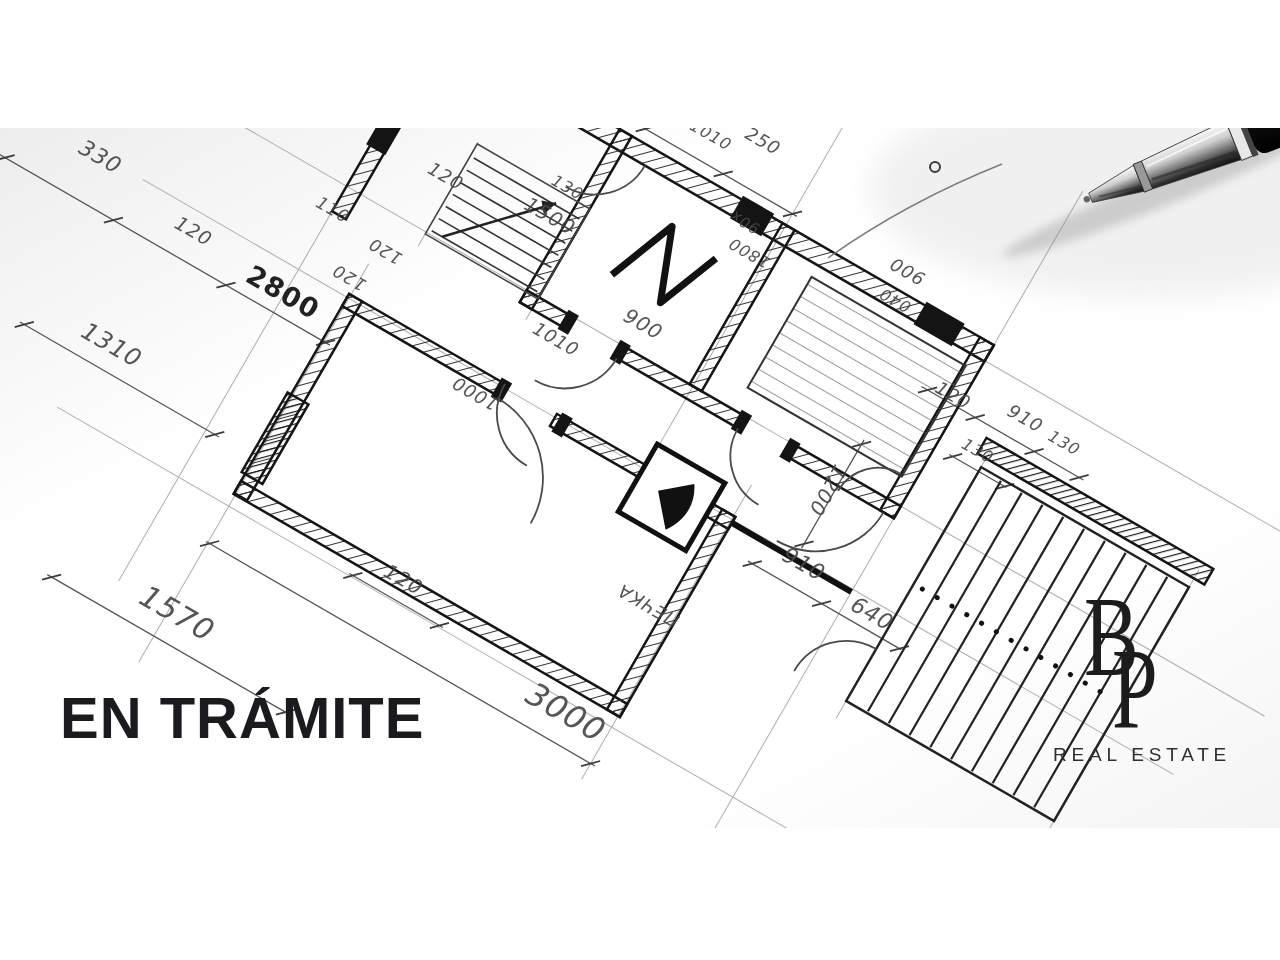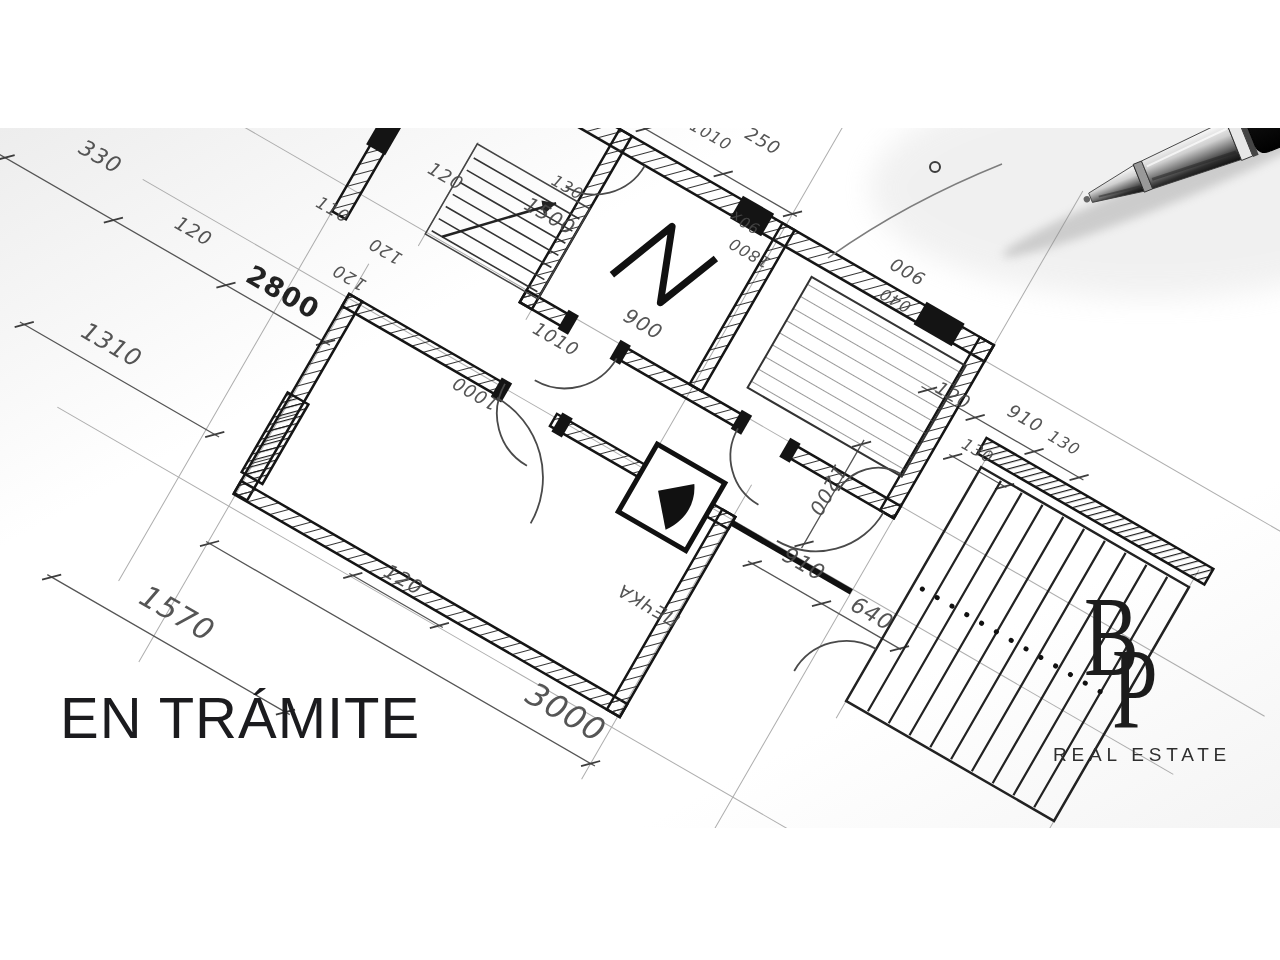--- a/index.html
+++ b/index.html
@@ -2,21 +2,21 @@
 <html><head>
 <meta charset="utf-8">
 <style>
   html,body{margin:0;padding:0;background:#ffffff;}
   body{width:1280px;height:960px;overflow:hidden;font-family:"Liberation Sans",sans-serif;}
   .stage{position:relative;width:1280px;height:960px;background:#ffffff;}
   .photo{position:absolute;left:0;top:128px;width:1280px;height:700px;overflow:hidden;background:#ffffff;}
   .photo svg{display:block;}
   .dim{fill:#474747;font-family:"DejaVu Sans",sans-serif;font-style:italic;letter-spacing:1px;text-anchor:middle;opacity:.92;}
   .dimbold{fill:#101010;font-weight:bold;font-style:normal;}
-  .status{position:absolute;left:60px;top:684px;font-size:58px;font-weight:400;letter-spacing:1px;color:#1b1b1e;}
+  .status{position:absolute;left:60px;top:684px;font-size:58px;font-weight:700;letter-spacing:1px;color:#1b1b1e;}
   .logo-b,.logo-p{position:absolute;font-family:"Liberation Serif",serif;font-weight:400;font-size:114px;line-height:1;color:#1c1c1c;transform:scaleX(.72);transform-origin:left top;}
   .logo-b{left:1084px;top:580px;}
   .logo-p{left:1112px;top:632px;}
   .wordmark{position:absolute;left:1053px;top:744px;font-size:19px;letter-spacing:4.8px;color:#2e2e2e;white-space:nowrap;}
 </style>
 </head>
 <body>
 
 <div class="stage">
 

